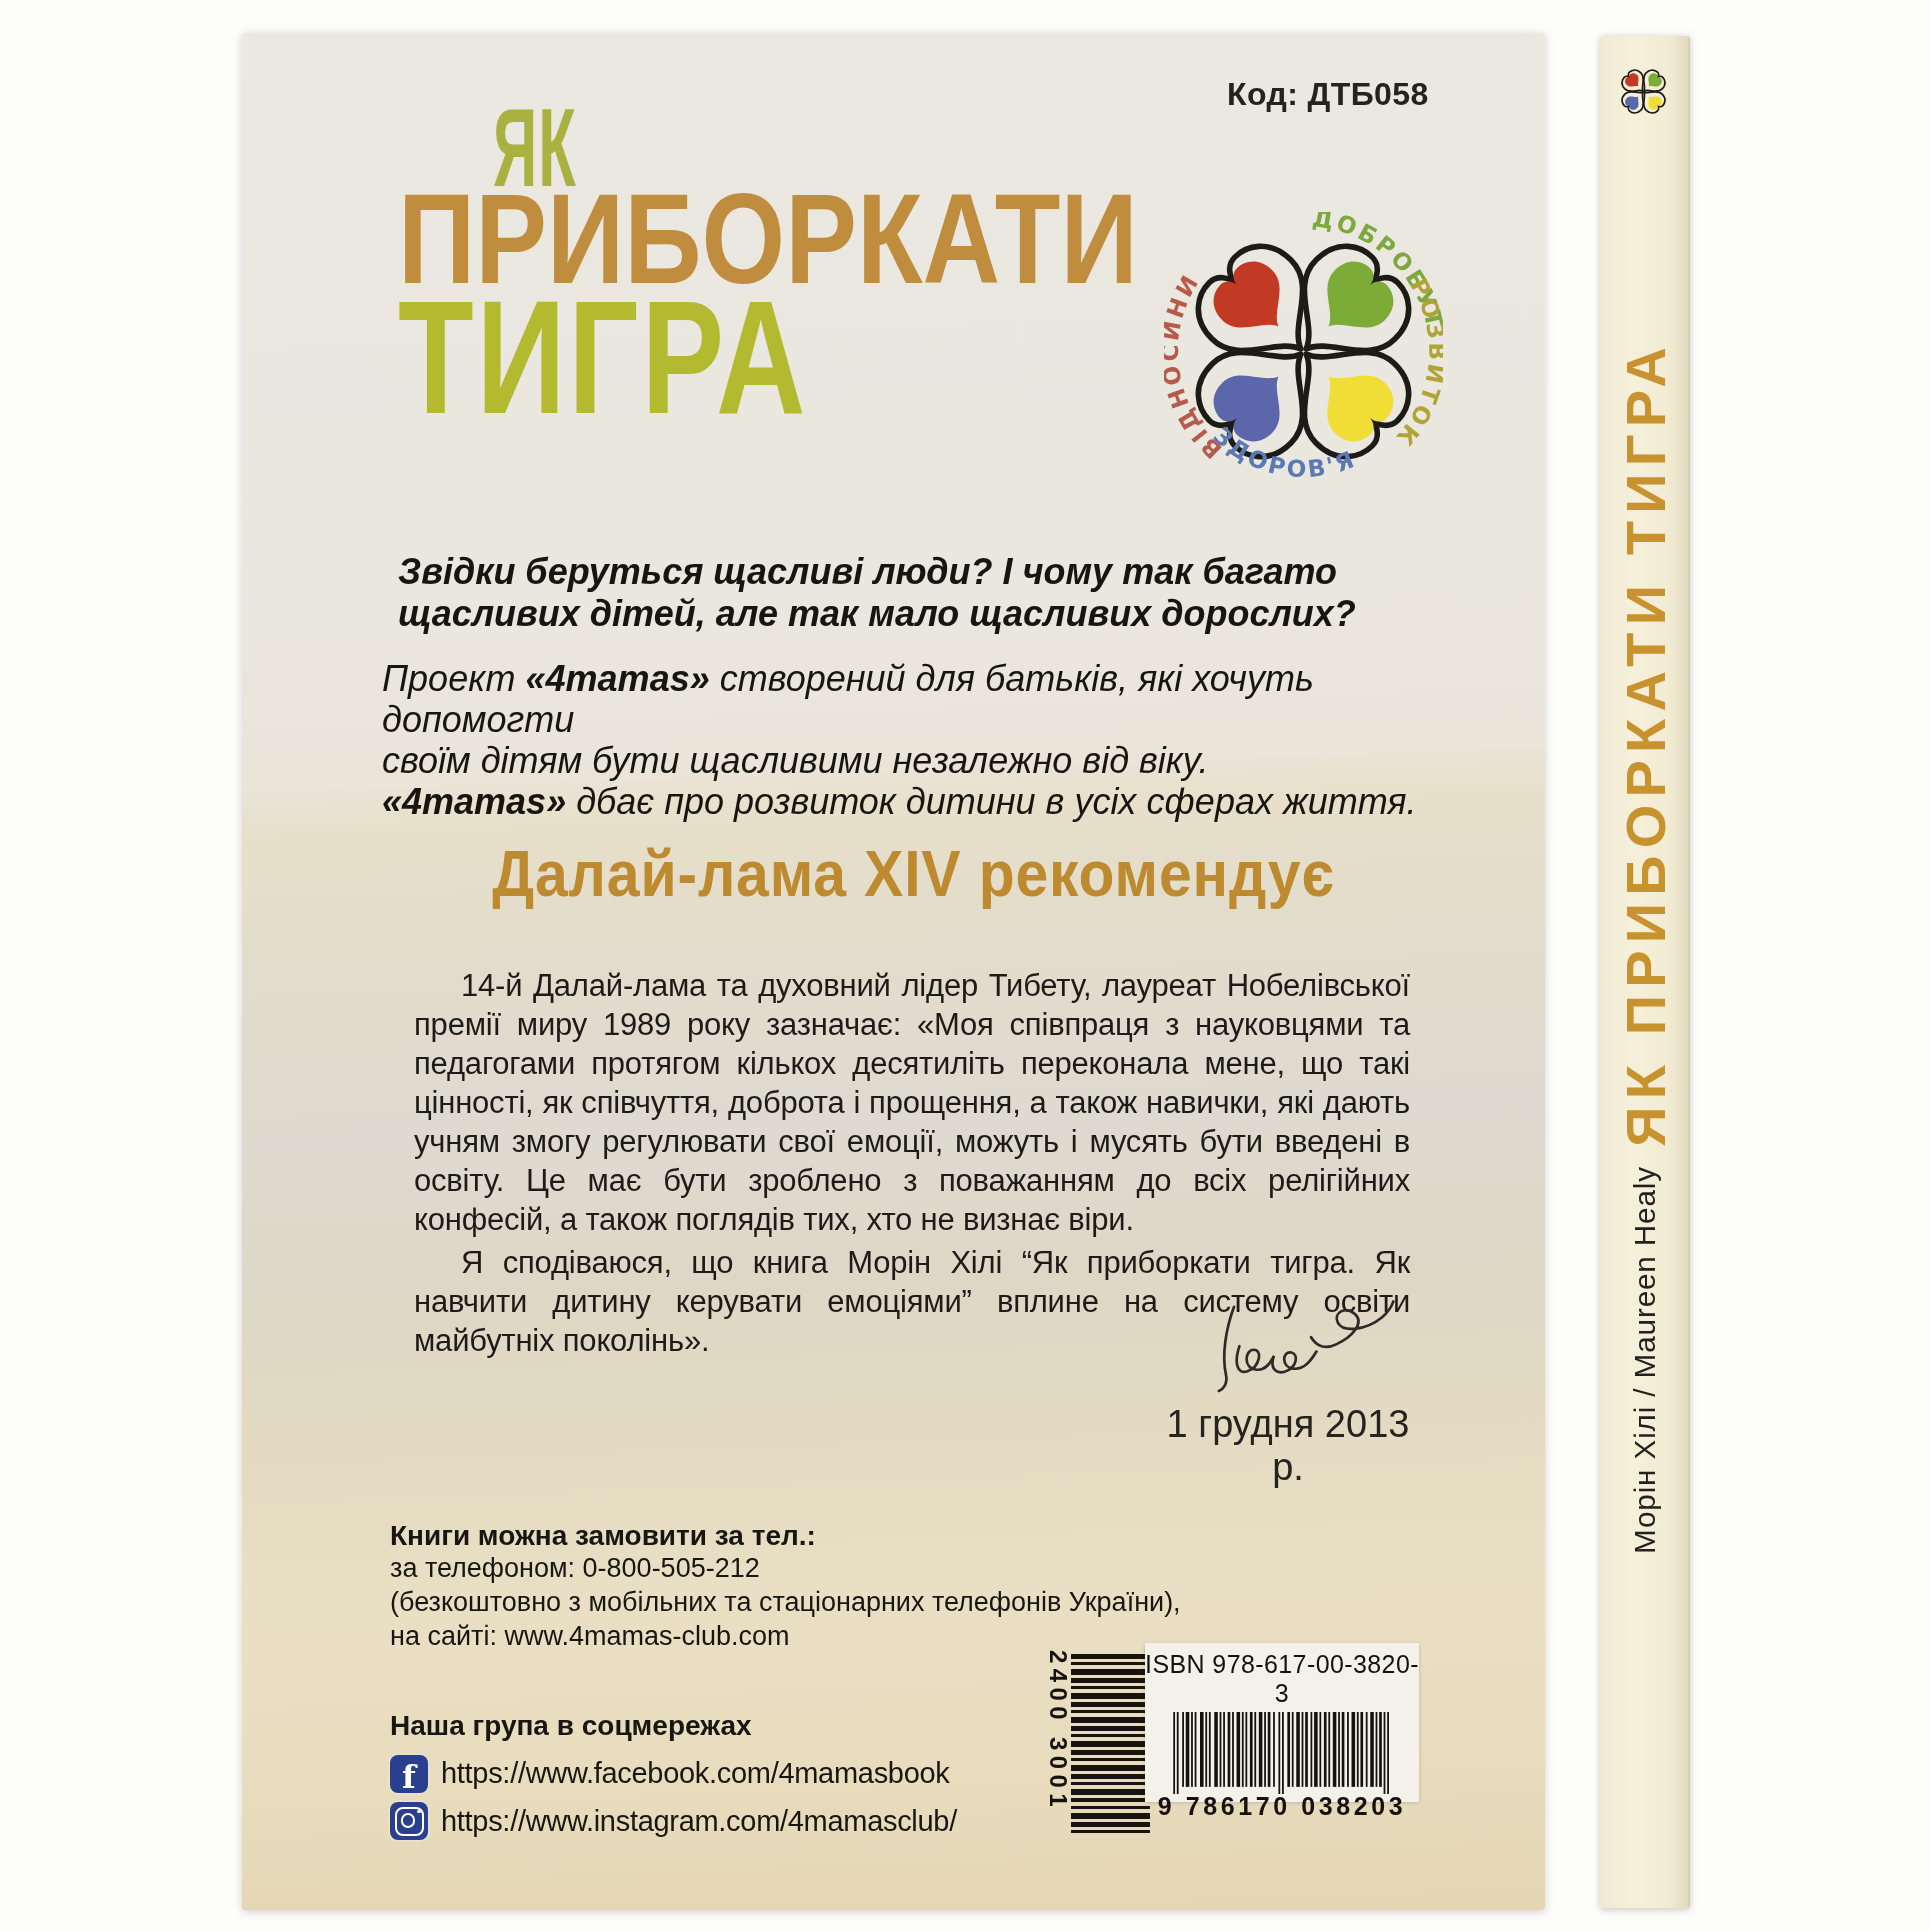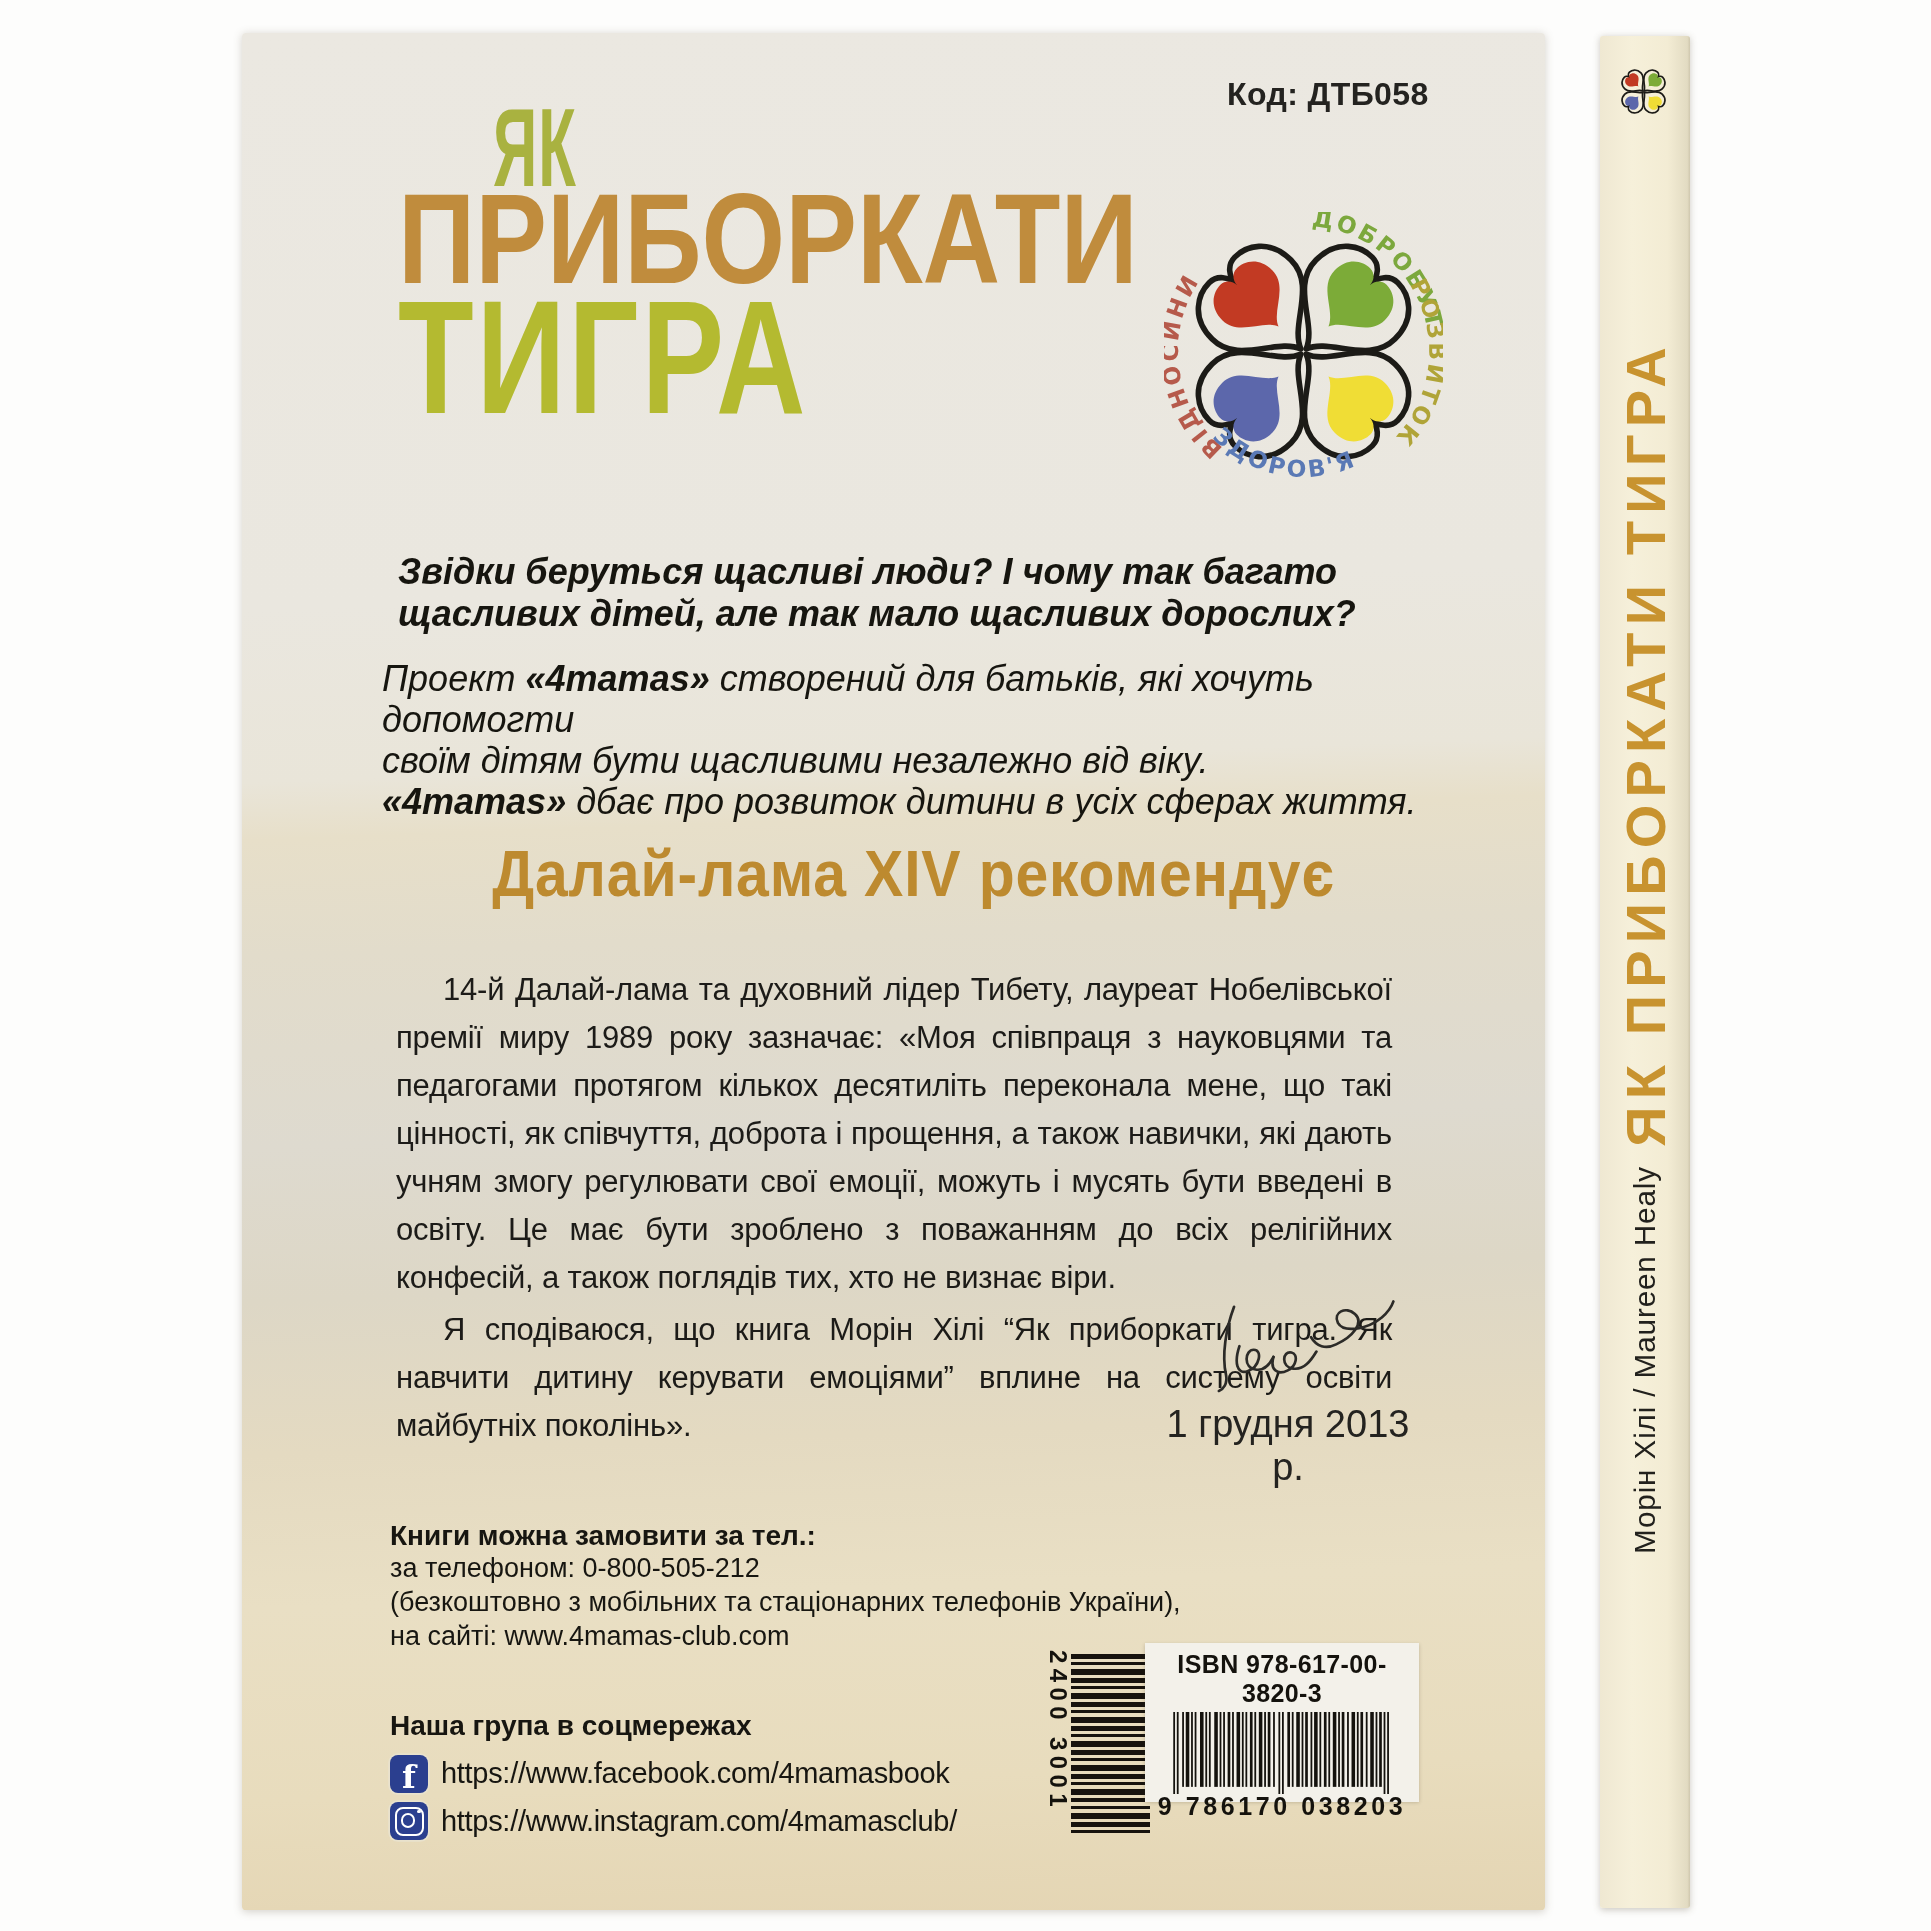--- a/index.html
+++ b/index.html
@@ -28,21 +28,21 @@
   .question{position:absolute;left:156px;top:518px;width:1057px;
             font-style:italic;font-weight:700;font-size:36px;line-height:42px;color:#16150f;}
   .project{position:absolute;left:140px;top:625px;width:1093px;
            font-style:italic;font-size:36px;line-height:41px;color:#16150f;}
   .project b{font-weight:700;}
 
   .rec-heading{position:absolute;left:170px;top:804px;width:1003px;text-align:center;
                font-weight:700;font-size:64px;letter-spacing:0.9px;color:#bd8a2f;
                transform:scaleX(.92);transform-origin:center top;white-space:nowrap;}
 
-  .rec-body{position:absolute;left:154px;top:933px;width:996px;font-size:31px;line-height:48px;
+  .rec-body{position:absolute;left:172px;top:933px;width:996px;font-size:31px;line-height:39px;
             text-align:justify;color:#1c1b18;letter-spacing:-0.2px;}
   .rec-body p{margin:0;text-indent:47px;}
   .rec-body p + p{margin-top:3.6px;}
 
   .signature{position:absolute;left:967px;top:1261px;width:188px;height:99px;}
   .rec-date{position:absolute;left:916px;top:1370px;width:260px;text-align:center;
             font-size:38px;color:#242320;}
 
   .ordering{position:absolute;left:148px;top:1488px;width:806px;font-size:27px;line-height:34px;color:#171611;}
   .ordering .head{font-weight:700;font-size:28px;line-height:30px;}
@@ -63,21 +63,21 @@
   .side-barcode{position:absolute;left:804px;top:1617px;width:104px;height:188px;}
   .side-num{position:absolute;left:-1.8px;top:0;height:188px;writing-mode:vertical-rl;
             font-size:24px;letter-spacing:5.4px;color:#14120d;font-weight:600;}
   .side-bars{position:absolute;left:25px;top:3.6px;right:0;height:179px;
              background:repeating-linear-gradient(to bottom,
                #17130e 0 4.5px, rgba(0,0,0,0) 4.5px 8px,
                #17130e 8px 10.7px, rgba(0,0,0,0) 10.7px 15px,
                #17130e 15px 20.6px, rgba(0,0,0,0) 20.6px 24px);}
   .isbn-label{position:absolute;left:903px;top:1610px;width:274px;height:159px;background:#f3f1ea;
               box-shadow:0 0.9px 3.6px rgba(60,50,30,.25);text-align:center;}
-  .isbn-text{font-size:25px;font-weight:700;color:#14120d;margin-top:7.2px;letter-spacing:0.4px;}
+  .isbn-text{font-size:25px;font-weight:400;color:#14120d;margin-top:7.2px;letter-spacing:0.4px;}
   .ean{display:block;margin:3.6px auto 0;}
   .ean-digits{font-size:25px;color:#14120d;letter-spacing:3.6px;font-weight:600;margin-top:-1.8px;}
 
   
   .spine{position:absolute;left:1600px;top:36px;width:90px;height:1872px;border-radius:2.7px;
          background:linear-gradient(90deg,#efe8d2 0%,#f6f0da 35%,#f3ecd4 75%,#e2dbc2 97%,#cfc7ae 100%);
          box-shadow:0 1.8px 7.2px rgba(90,80,60,.3);}
   .spine-logo{position:absolute;left:15px;top:27px;width:57px;height:57px;}
   .spine-title{position:absolute;left:0;top:304px;width:90px;height:806px;
                display:flex;align-items:center;justify-content:center;}

